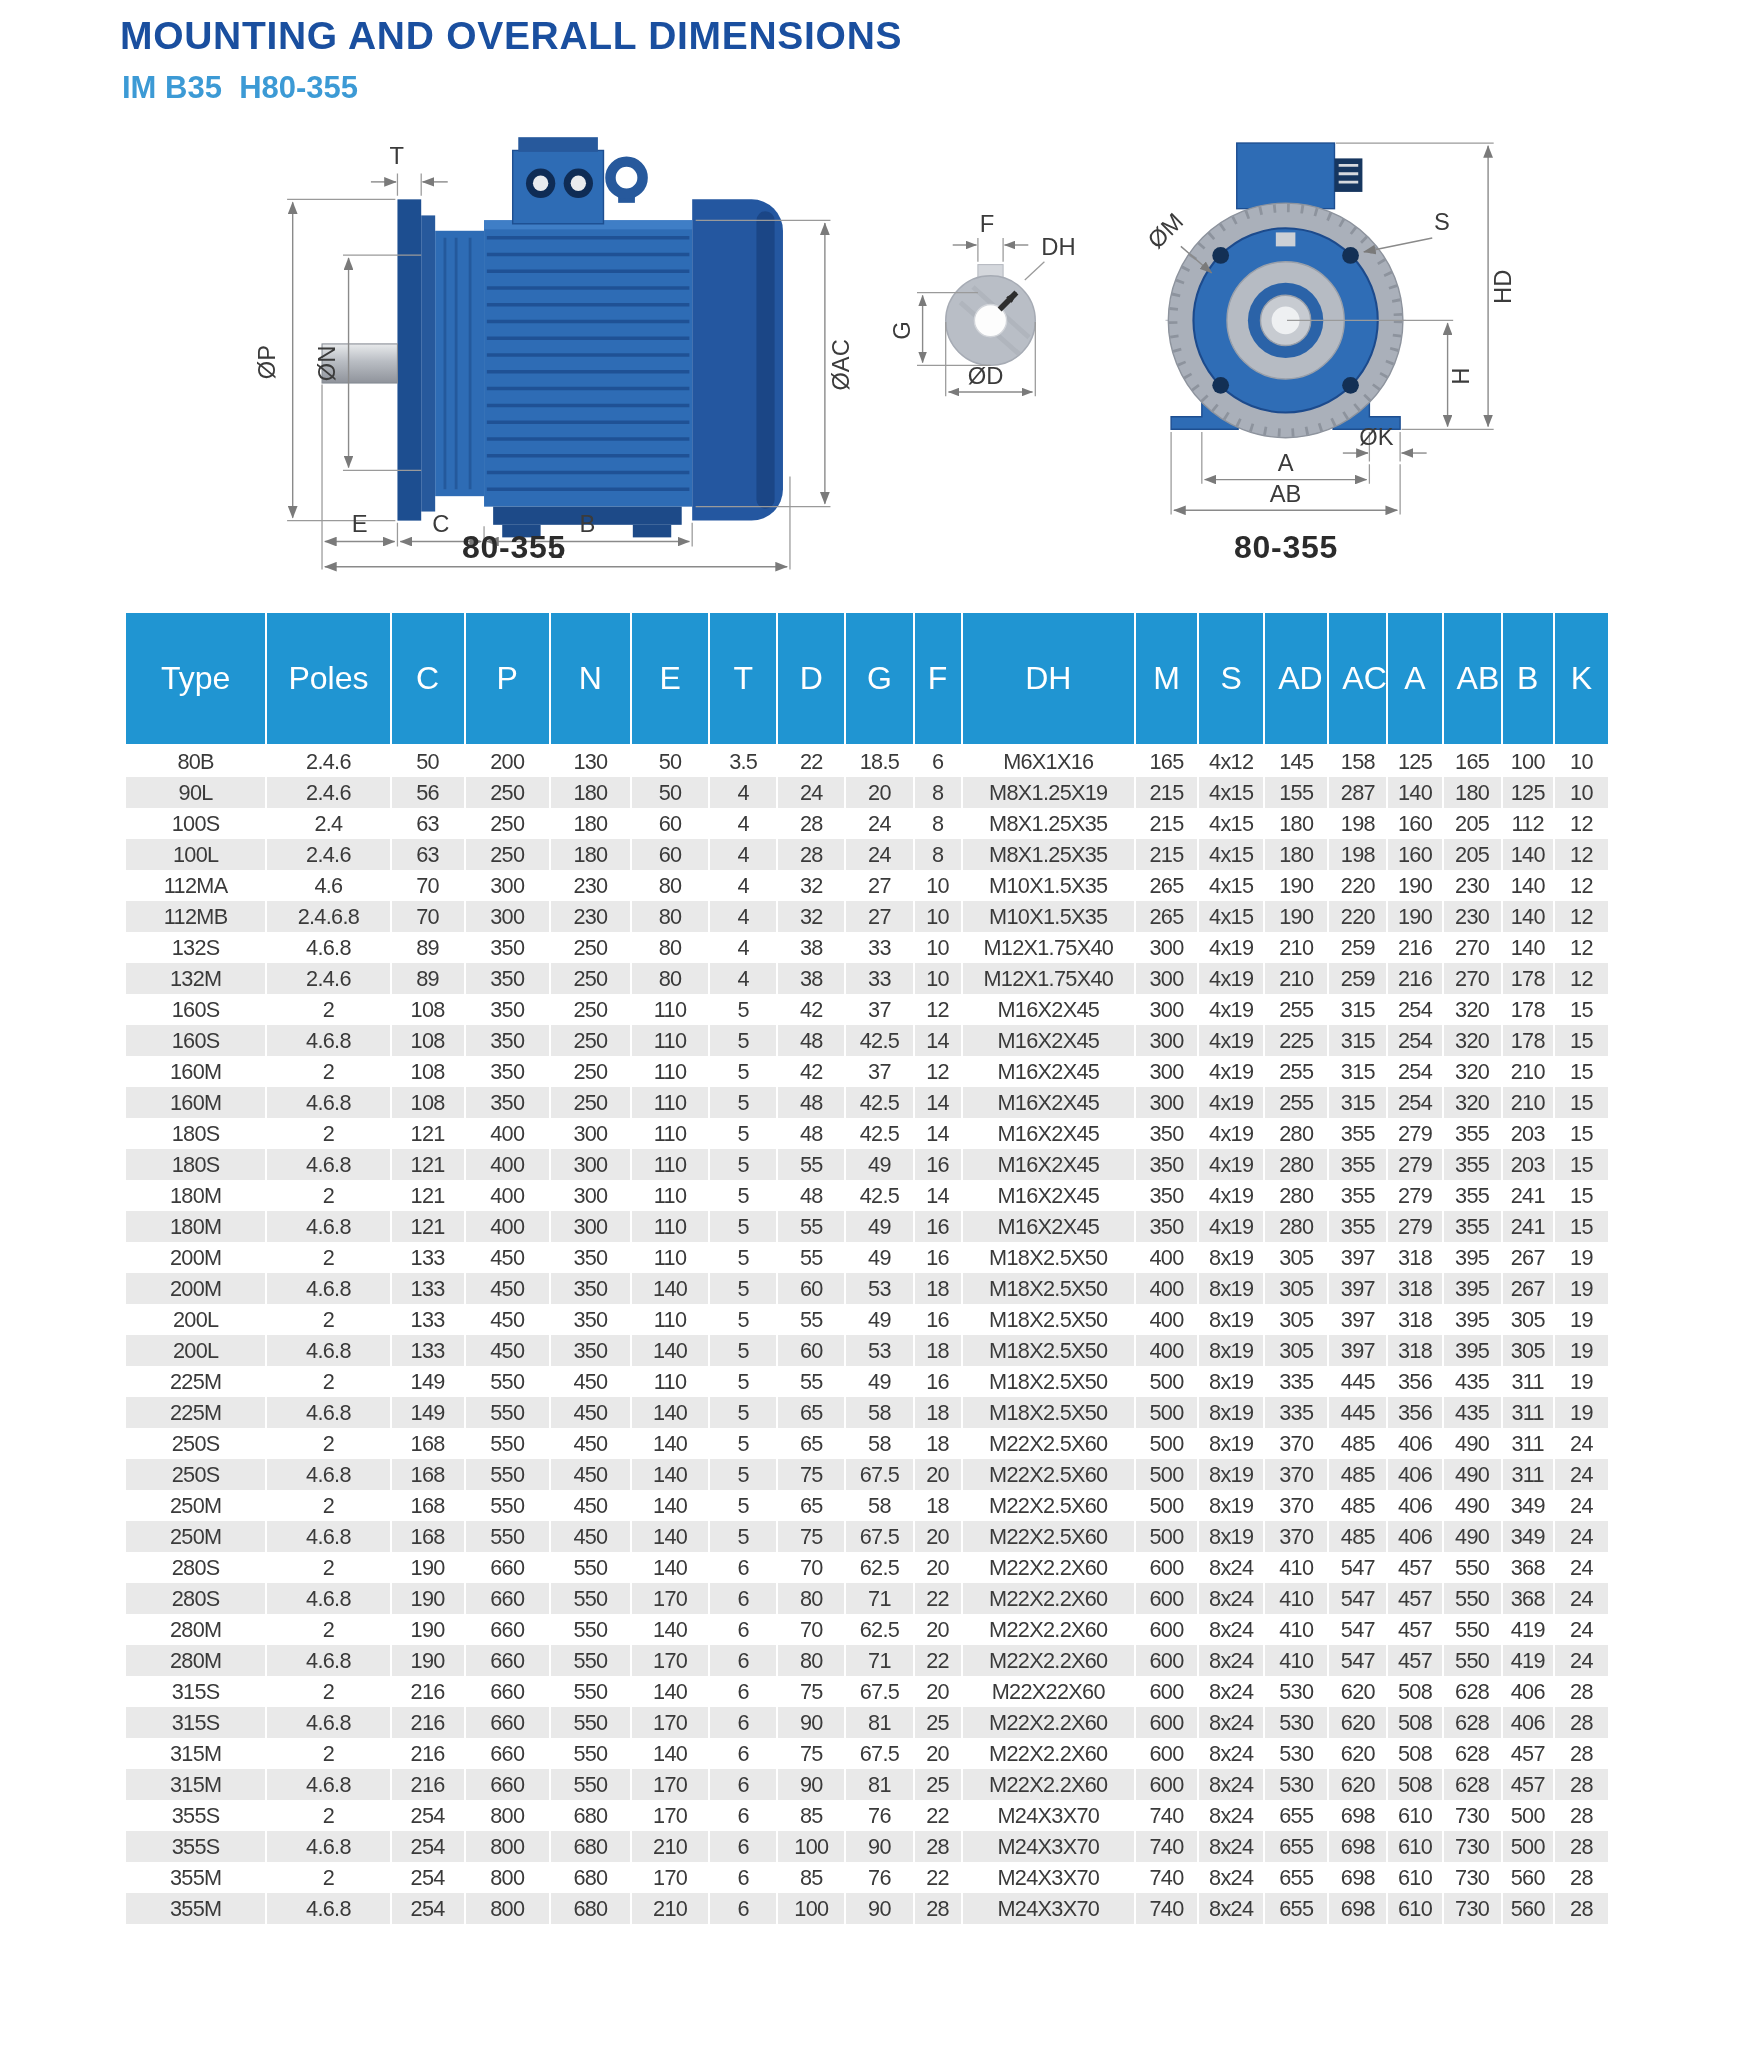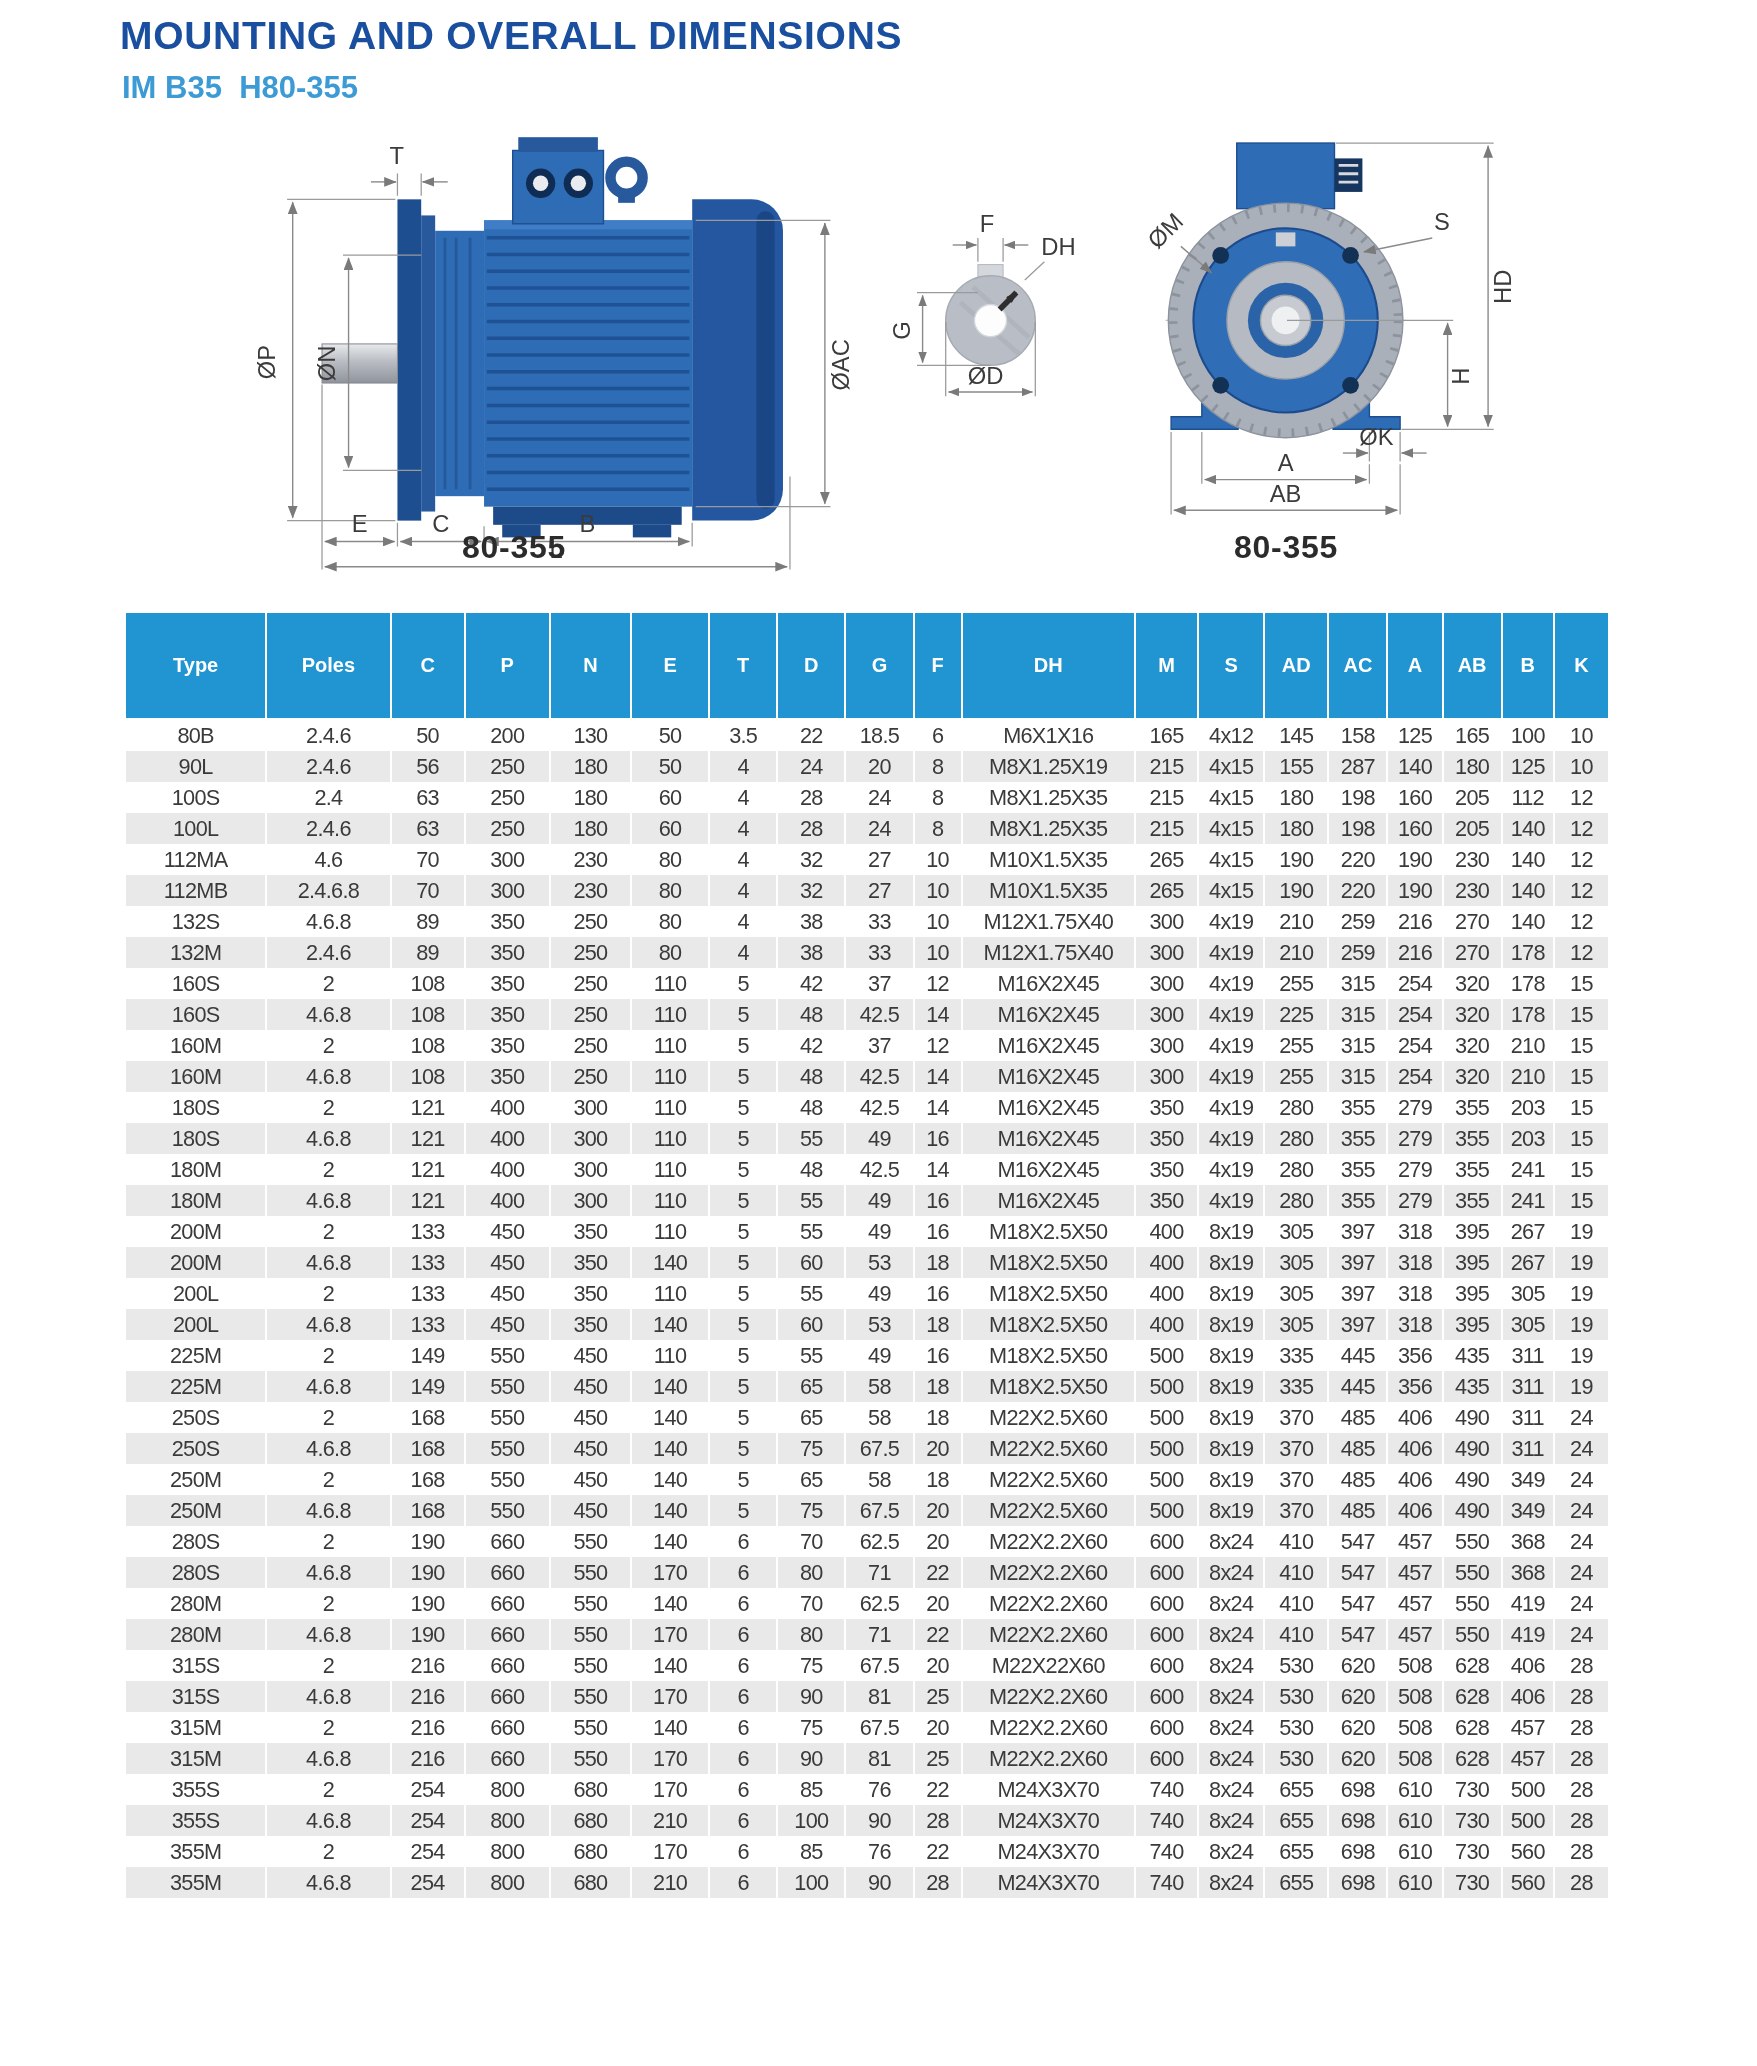--- a/index.html
+++ b/index.html
@@ -26,22 +26,22 @@
   #cap-side{left:409px;}
   #cap-front{left:1181px;}
   .dim{font-size:34px;fill:#3b3b3b;font-family:"Liberation Sans",sans-serif;}
   .dimline{stroke:#8a8a8a;stroke-width:2;fill:none;}
   .extline{stroke:#9a9a9a;stroke-width:1.8;fill:none;}
   table[data-name="dimensions-table"]{
     position:absolute;left:126px;top:613px;width:1482px;
     border-collapse:collapse;table-layout:fixed;
   }
   th{
-    background:#2095d2;color:#ffffff;font-size:20px;font-weight:bold;
-    height:105px;border-left:2.1px solid #ffffff;text-align:center;padding:0;
+    background:#2095d2;color:#ffffff;font-size:32px;font-weight:normal;
+    height:105px;border-left:2.1px solid #ffffff;text-align:center;padding:13px;
   }
   th:first-child{border-left:none;}
   thead tr{border-bottom:2.1px solid #ffffff;}
   tbody td{
     height:31px;line-height:31px;padding:0;text-align:center;
     font-size:21.7px;color:#3a3a3a;letter-spacing:-0.7px;white-space:nowrap;
     border-left:2.1px solid #ffffff;
   }
   tbody td:first-child{border-left:none;}
   tbody tr.stripe{background:#e9e9e9;}

